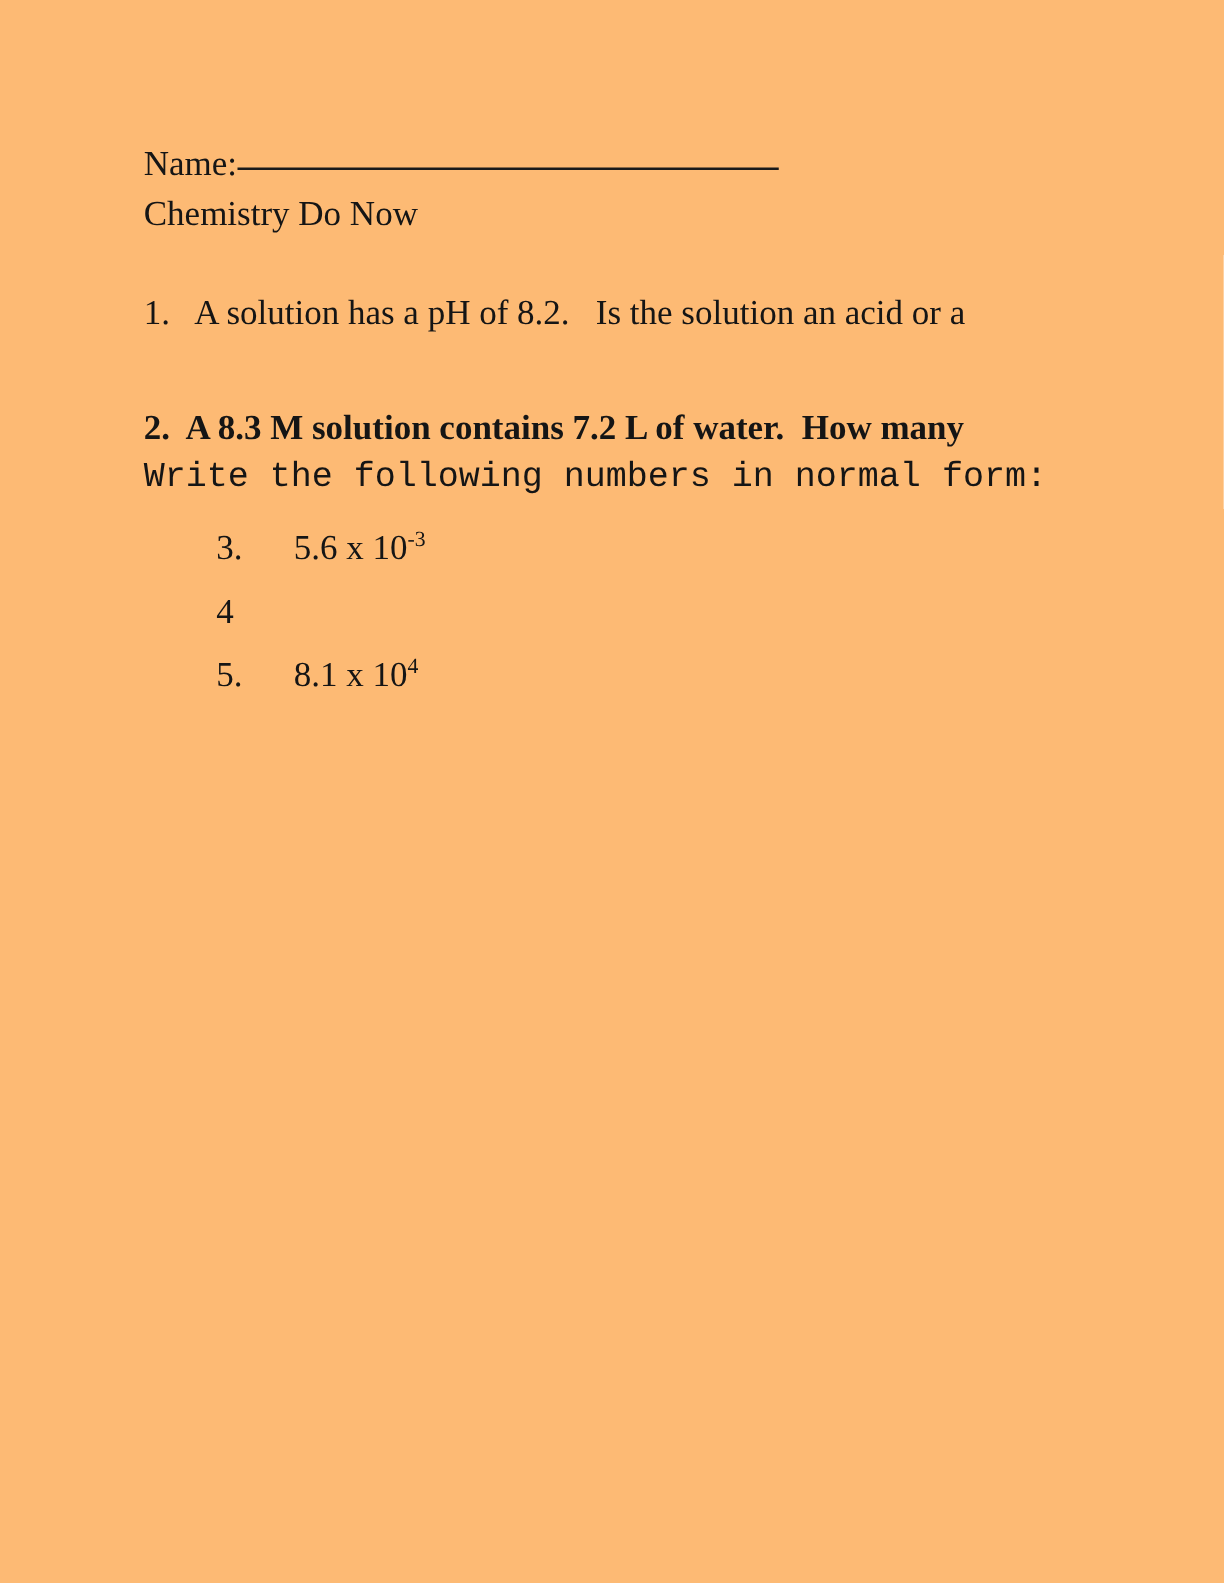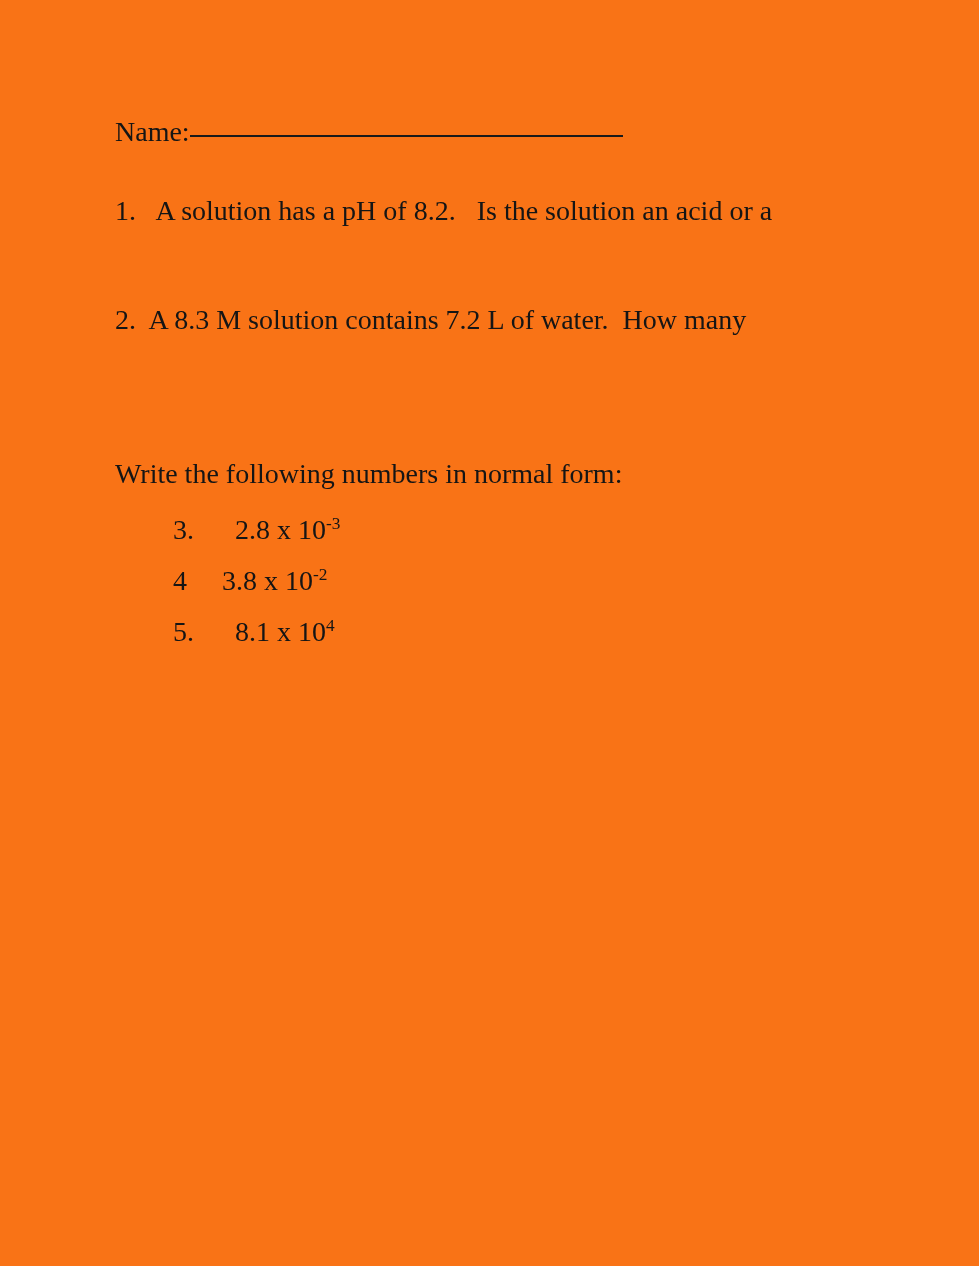--- a/index.html
+++ b/index.html
@@ -9,21 +9,21 @@
   body {
     width: 979px;
     height: 1266px;
     font-family: "Liberation Serif", serif;
     color: #151515;
     overflow: hidden;
   }
   .page {
     width: 979px;
     height: 1266px;
-    background: #f97316;
+    background: #fdba74;
     padding: 112px 115px 0 115px;
   }
   .line {
     font-size: 28px;
     line-height: 40px;
     white-space: pre;
   }
   
   .name-row {
     display: flex;
@@ -35,25 +35,25 @@
     height: 1px;
     border-bottom: 2px solid #1a1a1a;
     transform: translateY(-4px);
   }
   .doc-title {
     font-size: 28px;
     line-height: 40px;
   }
   
   .question-1 { margin-top: 39px; }
-  .question-2 { margin-top: 69px; }
+  .question-2 { margin-top: 52px; font-weight: bold; }
   .section-heading {
-    margin-top: 114px;
     font-size: 28px;
     line-height: 40px;
+    font-family: Liberation Mono, monospace;
   }
   
   .problems {
     margin-top: 10px;
     padding-left: 58px;
   }
   .problem-row {
     font-size: 28px;
     line-height: 51px;
     display: flex;
@@ -75,41 +75,41 @@
 </head>
 <body>
 
 <div class="page">
 
   <div class="name-row">
     <span class="line">Name:</span>
       <span class="name-underline"></span>
   </div>
 
+  <div class="doc-title">Chemistry Do Now</div>
 
   <div class="question-1">
     <div class="line">1.   A solution has a pH of 8.2.   Is the solution an acid or a</div>
   </div>
 
   <div class="question-2">
     <div class="line">2.  A 8.3 M solution contains 7.2 L of water.  How many</div>
   </div>
 
   <div class="section-heading">Write the following numbers in normal form:</div>
 
   <div class="problems">
 
     <div class="problem-row">
       <span class="problem-number">3.</span>
-      <span><span>2.8 x 10</span><sup>-3</sup></span>
+      <span><span>5.6 x 10</span><sup>-3</sup></span>
     </div>
 
     <div class="problem-row">
       <span class="problem-number">4</span>
-      <span><span>3.8 x 10</span><sup>-2</sup></span>
     </div>
 
     <div class="problem-row">
       <span class="problem-number">5.</span>
       <span><span>8.1 x 10</span><sup>4</sup></span>
     </div>
 
   </div>
 
 </div>

